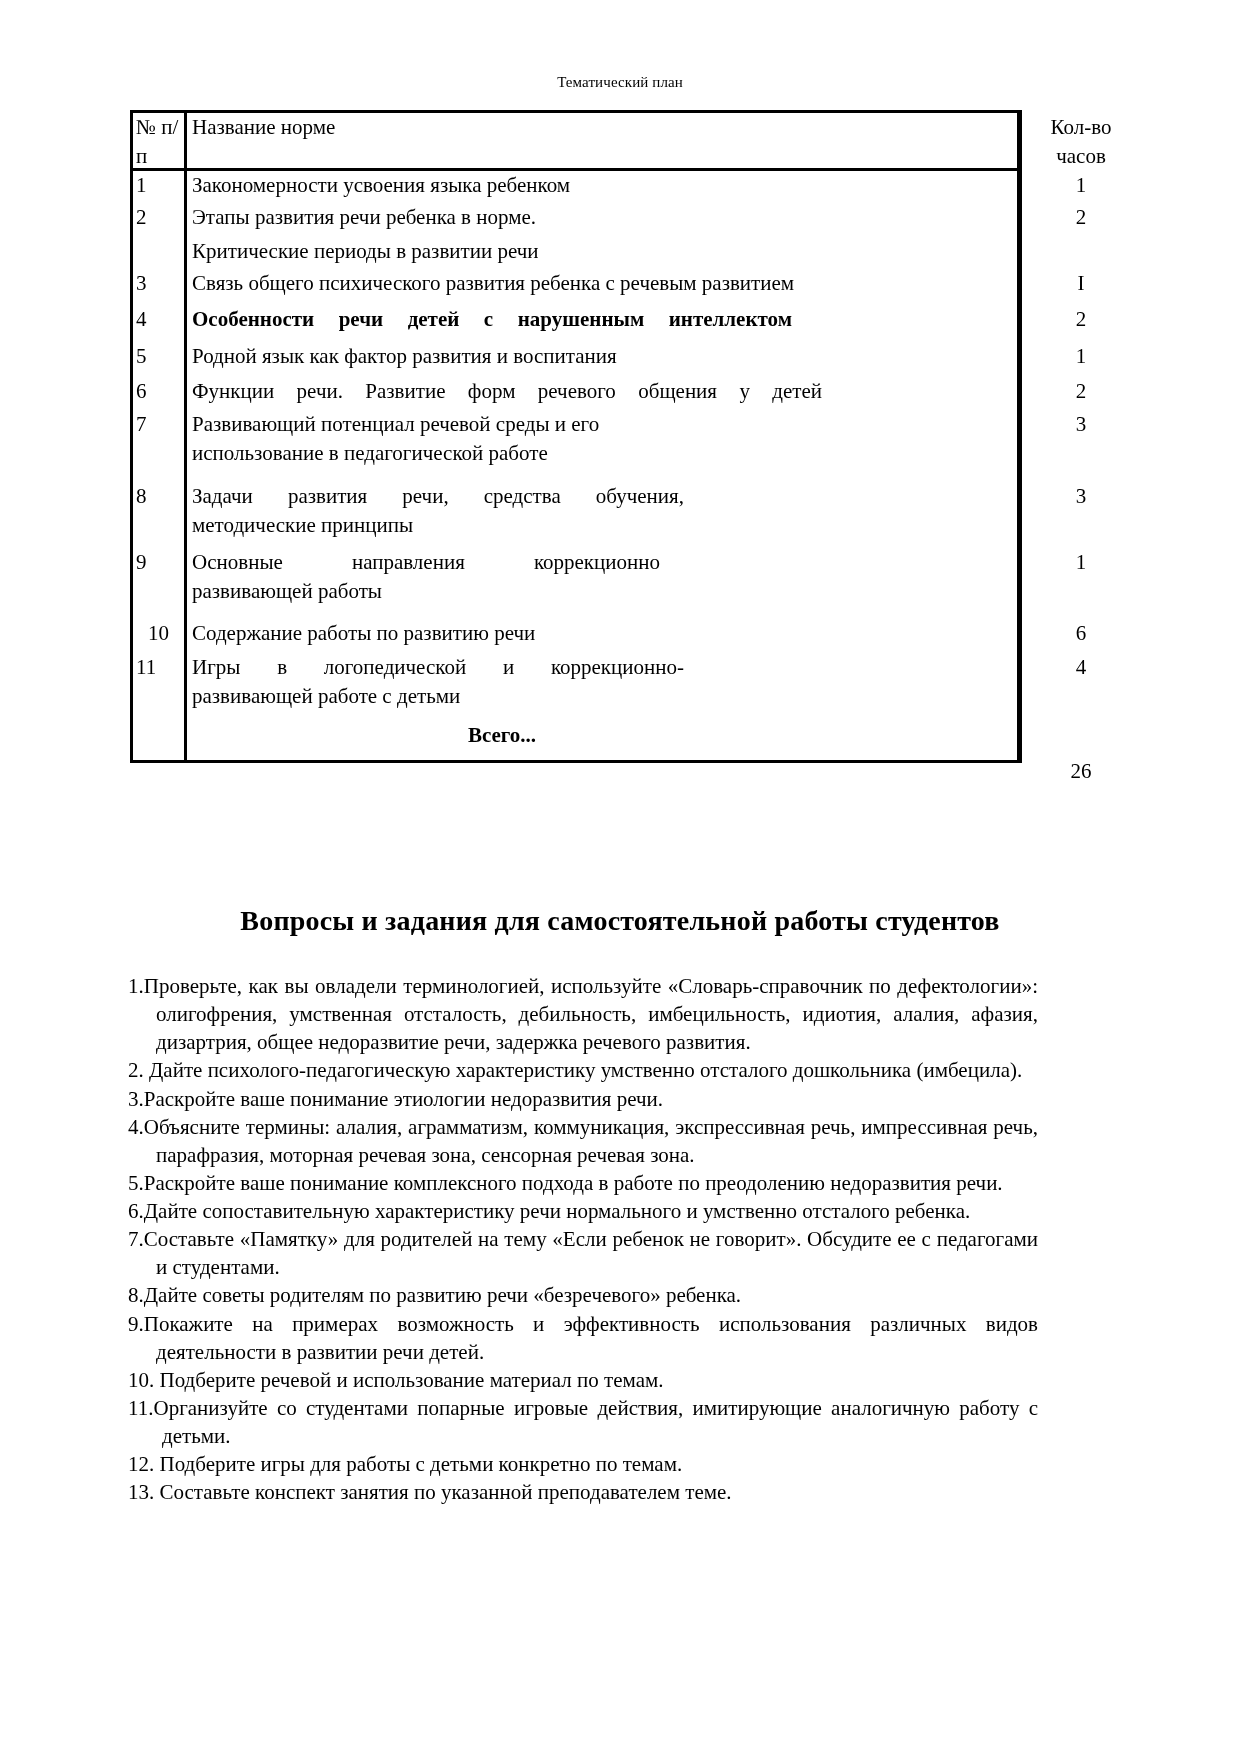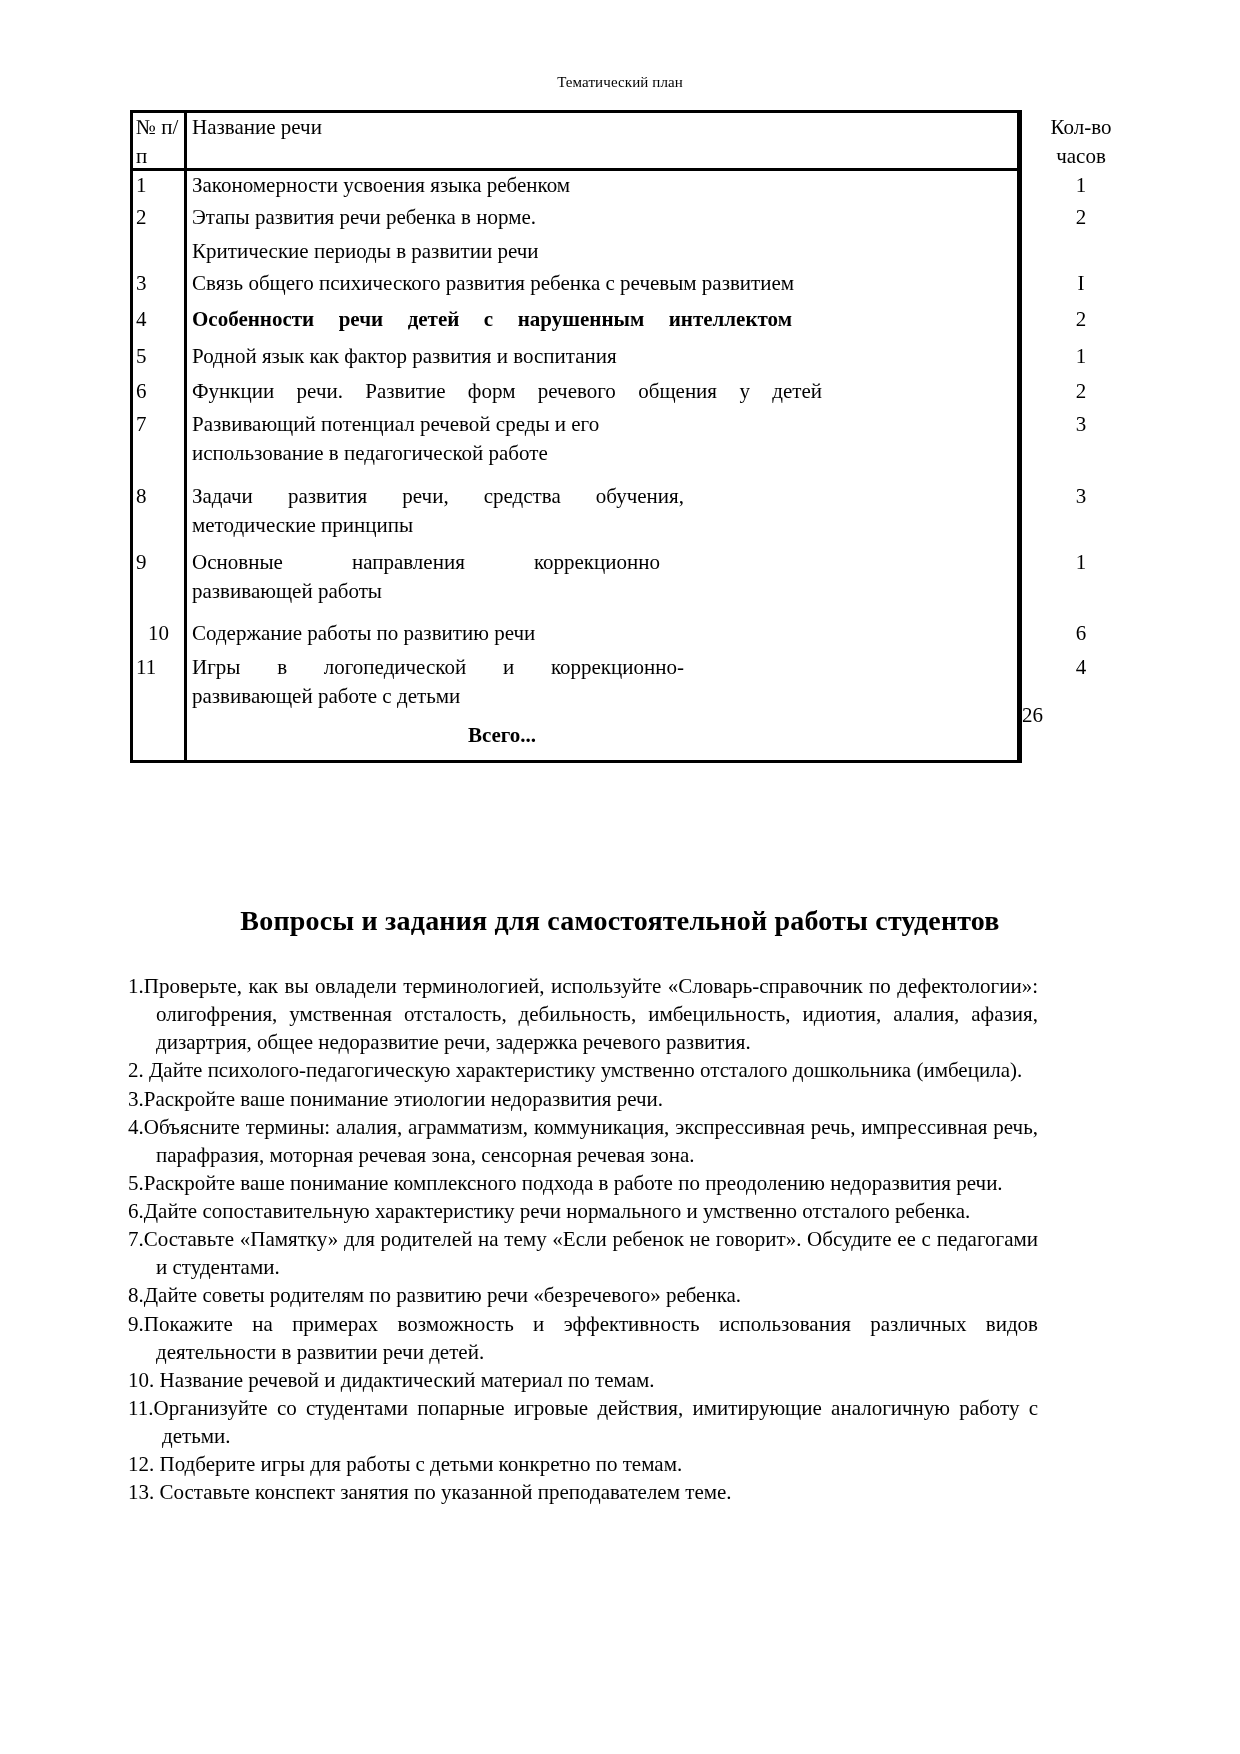--- a/index.html
+++ b/index.html
@@ -128,21 +128,21 @@
 
   <div class="doc-title">Тематический план</div>
 
   <div class="tbl-outer"></div>
   <div class="vline-1"></div>
   <div class="vline-2"></div>
   <div class="hline-head"></div>
 
   <div class="tbl-row-text" style="left:136px; top:114px;">№ п/</div>
   <div class="tbl-row-text" style="left:136px; top:143px;">п</div>
-  <div class="tbl-row-text" style="left:192px; top:114px;">Название речи</div>
+  <div class="tbl-row-text" style="left:192px; top:114px;">Название норме</div>
   <div class="tbl-row-text" style="left:1022px; top:114px; width:118px; text-align:center;">Кол-во</div>
   <div class="tbl-row-text" style="left:1022px; top:143px; width:118px; text-align:center;">часов</div>
 
   <div class="tbl-row-text" style="left:136px; top:172px;">1</div>
   <div class="tbl-row-text" style="left:192px; top:172px;">Закономерности усвоения языка ребенком</div>
   <div class="tbl-row-text" style="left:1022px; top:172px; width:118px; text-align:center;">1</div>
 
   <div class="tbl-row-text" style="left:136px; top:204px;">2</div>
   <div class="tbl-row-text" style="left:192px; top:204px;">Этапы развития речи ребенка в норме.</div>
   <div class="tbl-row-text" style="left:192px; top:238px;">Критические периоды в развитии речи</div>
@@ -182,33 +182,33 @@
   <div class="tbl-row-text" style="left:148px; top:620px;">10</div>
   <div class="tbl-row-text" style="left:192px; top:620px;">Содержание работы по развитию речи</div>
   <div class="tbl-row-text" style="left:1022px; top:620px; width:118px; text-align:center;">6</div>
 
   <div class="tbl-row-text" style="left:136px; top:654px;">11</div>
   <div class="tbl-row-text justify-line" style="left:192px; top:654px; width:492px;">Игры в логопедической и коррекционно-</div>
   <div class="tbl-row-text" style="left:192px; top:683px;">развивающей работе с детьми</div>
   <div class="tbl-row-text" style="left:1022px; top:654px; width:118px; text-align:center;">4</div>
 
   <div class="tbl-row-text" style="left:192px; top:722px; width:620px; text-align:center;font-weight:bold;">Всего...</div>
-  <div class="tbl-row-text" style="left:1022px; top:702px; width:118px; text-align:left;font-family:Liberation Serif, serif;">26</div>
+  <div class="tbl-row-text" style="left:1022px; top:758px; width:118px; text-align:center;font-family:Liberation Serif, serif;">26</div>
 
   <div class="section-heading">Вопросы и задания для самостоятельной работы студентов</div>
 
   <div class="q-list">
     <div class="q-item"><span class="q-num">1.</span><span>Проверьте, как вы овладели терминологией, используйте «Словарь-справочник по дефектологии»: олигофрения, умственная отсталость, дебильность, имбецильность, идиотия, алалия, афазия, дизартрия, общее недоразвитие речи, задержка речевого развития.</span></div>
     <div class="q-item"><span class="q-num">2.</span><span> Дайте психолого-педагогическую характеристику умственно отсталого дошкольника (имбецила).</span></div>
     <div class="q-item"><span class="q-num">3.</span><span>Раскройте ваше понимание этиологии недоразвития речи.</span></div>
     <div class="q-item"><span class="q-num">4.</span><span>Объясните термины: алалия, аграмматизм, коммуникация, экспрессивная речь, импрессивная речь, парафразия, моторная речевая зона, сенсорная речевая зона.</span></div>
     <div class="q-item"><span class="q-num">5.</span><span>Раскройте ваше понимание комплексного подхода в работе по преодолению недоразвития речи.</span></div>
     <div class="q-item"><span class="q-num">6.</span><span>Дайте сопоставительную характеристику речи нормального и умственно отсталого ребенка.</span></div>
     <div class="q-item"><span class="q-num">7.</span><span>Составьте «Памятку» для родителей на тему «Если ребенок не говорит». Обсудите ее с педагогами и студентами.</span></div>
     <div class="q-item"><span class="q-num">8.</span><span>Дайте советы родителям по развитию речи «безречевого» ребенка.</span></div>
     <div class="q-item"><span class="q-num">9.</span><span>Покажите на примерах возможность и эффективность использования различных видов деятельности в развитии речи детей.</span></div>
-    <div class="q-item wide-num"><span class="q-num">10.</span><span> Название речевой и дидактический материал по темам.</span></div>
+    <div class="q-item wide-num"><span class="q-num">10.</span><span> Подберите речевой и использование материал по темам.</span></div>
     <div class="q-item wide-num"><span class="q-num">11.</span><span>Организуйте со студентами попарные игровые действия, имитирующие аналогичную работу с детьми.</span></div>
     <div class="q-item wide-num"><span class="q-num">12.</span><span> Подберите игры для работы с детьми конкретно по темам.</span></div>
     <div class="q-item wide-num"><span class="q-num">13.</span><span> Составьте конспект занятия по указанной преподавателем теме.</span></div>
   </div>
 
 </div>
 
 </body></html>

